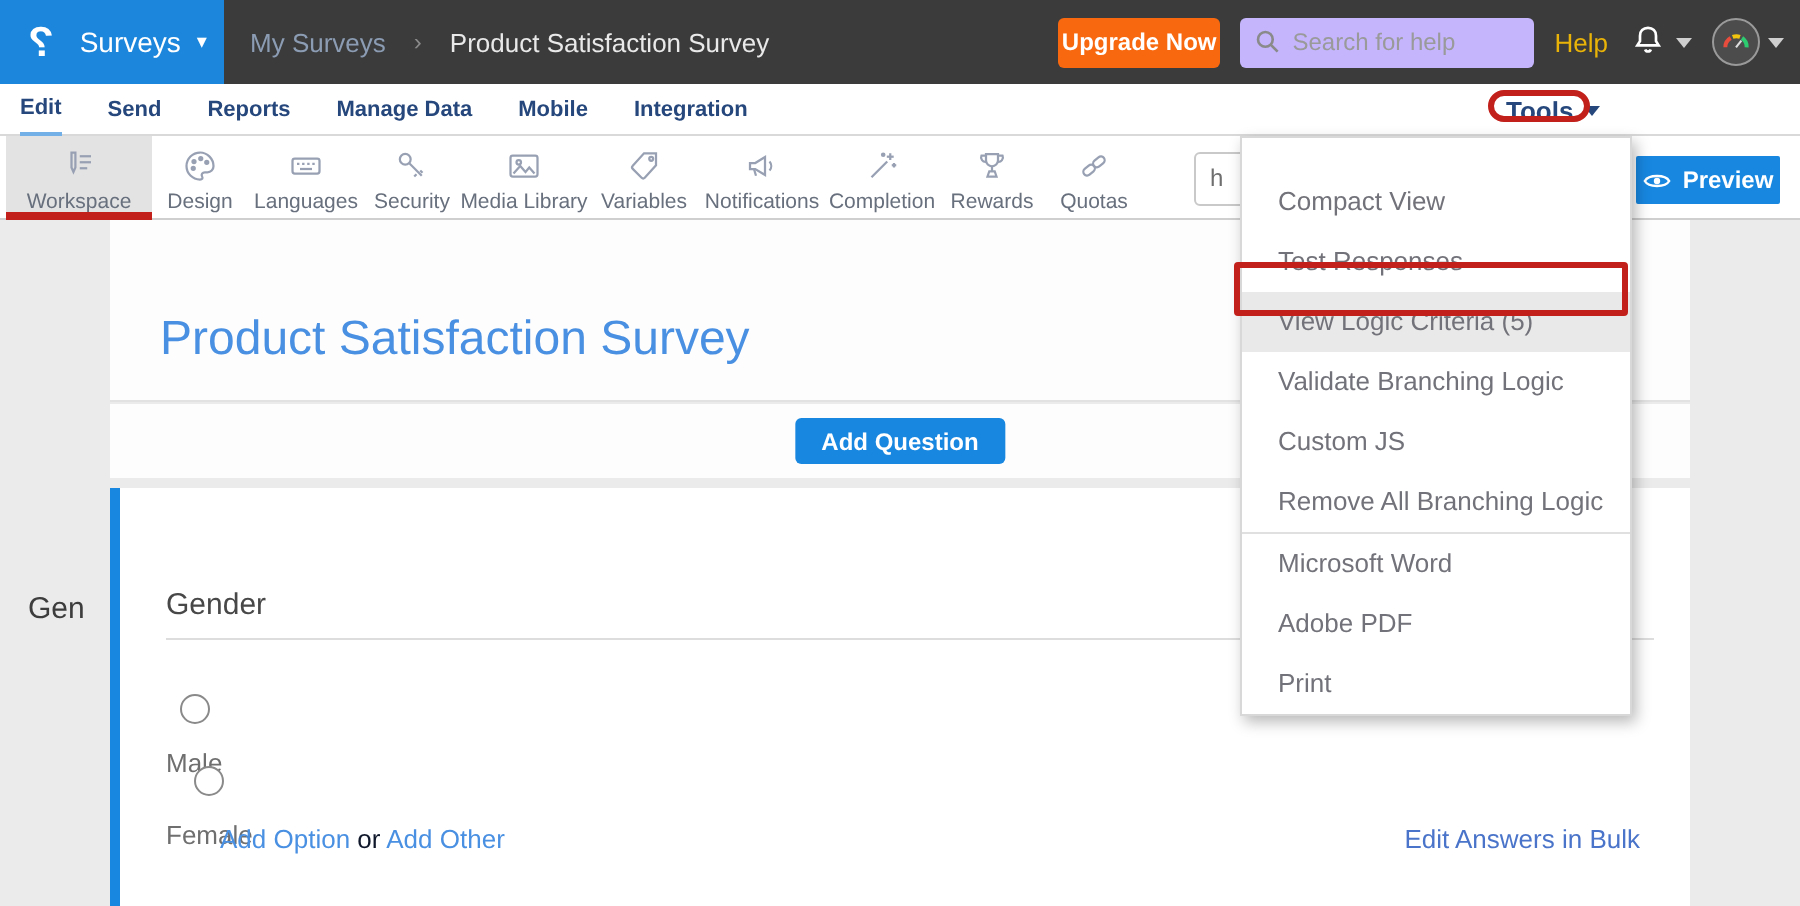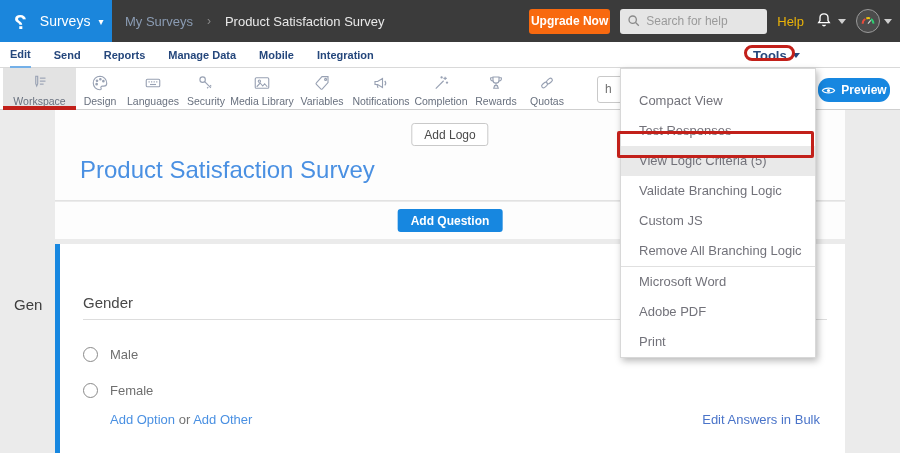--- a/index.html
+++ b/index.html
@@ -12,21 +12,21 @@
   .logo-p { display:inline-block; transform:scaleX(-1); color:#fff; font-size:21px; font-weight:bold; line-height:1; }
   .brand-label { color:#fff; font-size:14px; margin-left:13px; }
   .brand-caret { color:#fff; font-size:10px; margin-left:8px; }
   .breadcrumb { position:absolute; left:125px; top:0; height:42px; display:flex; align-items:center; font-size:13px; }
   .bc-parent { color:#8b9cb3; cursor:pointer; }
   .bc-sep { color:#8a8a8a; margin:0 14px; font-size:12px; }
   .bc-current { color:#e9e9e9; }
   .header-right { position:absolute; right:8px; top:0; height:42px; display:flex; align-items:center; gap:10px; }
   .upgrade-btn { background:#f8690f; color:#fff; border:none; border-radius:3px; font-size:12px; font-weight:bold; height:25px; padding:0 2px; font-family:inherit; cursor:pointer; }
   .search-wrap { position:relative; width:147px; height:25px; }
-  .search-wrap input { width:100%; height:100%; border:none; border-radius:3px; font-size:12px; padding:0 6px 0 26px; color:#555; font-family:inherit; background:#e5e5e5; }
+  .search-wrap input { width:100%; height:100%; border:none; border-radius:3px; font-size:12px; padding:0 6px 0 26px; color:#555; font-family:inherit; background:#c4b5fd; }
   .search-wrap input::placeholder { color:#9a9a9a; }
   .search-icon { position:absolute; left:7px; top:5px; }
   .help-label { color:#eab308; font-size:13px; cursor:pointer; }
   .icon-caret { width:0; height:0; border-left:4px solid transparent; border-right:4px solid transparent; border-top:5px solid #cfcfcf; display:inline-block; }
   .bell-group, .avatar-group { display:flex; align-items:center; gap:4px; cursor:pointer; }
   .avatar-circle { width:24px; height:24px; border-radius:50%; background:#4c4c4c; border:1.5px solid #9a9a9a; display:flex; align-items:center; justify-content:center; overflow:hidden; }
 
   
   .nav-bar { position:absolute; left:0; top:42px; width:900px; height:26px; background:#fff; border-bottom:1px solid #d9d9d9; }
   .nav-tabs { position:absolute; left:10px; top:0; height:26px; display:flex; gap:23px; align-items:center; }
@@ -37,37 +37,37 @@
   .responses-label { position:absolute; right:12px; top:0; height:26px; line-height:26px; color:#25477c; font-size:13px; font-weight:600; }
 
   
   .toolbar { position:absolute; left:0; top:68px; width:900px; height:42px; background:#fff; border-bottom:1px solid #cfcfcf; display:flex; padding-left:3px; }
   .tb-item { display:flex; flex-direction:column; align-items:center; justify-content:flex-start; padding-top:6px; cursor:pointer; position:relative; }
   .tb-item svg { flex:0 0 auto; }
   .tb-label { font-size:10.5px; color:#68707e; margin-top:3px; white-space:nowrap; }
   .tb-item.active { background:#e3e3e3; }
   .tb-active-bar { position:absolute; left:0; right:0; bottom:-1px; height:4px; background:#c2201a; }
   .h-box { position:absolute; left:597px; top:76px; width:34px; height:27px; background:#fff; border:1px solid #c9c9c9; border-radius:3px; font-size:12px; color:#6f6f6f; line-height:25px; padding-left:7px; }
-  .preview-btn { position:absolute; left:818px; top:78px; width:72px; height:24px; background:#1787e0; border:none; border-radius:11px; color:#fff; font-size:12px; font-weight:bold; font-family:inherit; display:flex; align-items:center; justify-content:center; gap:5px; cursor:pointer; }
+  .preview-btn { position:absolute; left:818px; top:78px; width:72px; height:24px; background:#1787e0; border:none; border-radius:1px; color:#fff; font-size:12px; font-weight:bold; font-family:inherit; display:flex; align-items:center; justify-content:center; gap:5px; cursor:pointer; }
 
   
   .band1 { position:absolute; left:55px; top:110px; width:790px; height:91px; background:#fdfdfd; border-bottom:1px solid #e2e2e2; }
   .add-logo-btn { position:absolute; left:50%; transform:translateX(-50%); top:13px; height:23px; background:#fff; border:1px solid #c9c9c9; border-radius:3px; font-size:12px; color:#4a4a4a; padding:0 12px; font-family:inherit; cursor:pointer; }
   .survey-title { position:absolute; left:25px; top:46px; font-size:24px; color:#4a90e2; font-weight:400; cursor:text; }
   .band2 { position:absolute; left:55px; top:202px; width:790px; height:37px; background:#fdfdfd; }
   .add-question-btn { position:absolute; left:50%; transform:translateX(-50%); top:7px; height:23px; background:#1787e0; border:none; border-radius:3px; color:#fff; font-size:12px; font-weight:bold; padding:0 13px; font-family:inherit; cursor:pointer; }
   .qcard { position:absolute; left:55px; top:244px; width:790px; height:209px; background:#fff; border-left:5px solid #1787e0; }
   .q-title { position:absolute; left:23px; top:50px; font-size:15px; color:#484848; font-weight:500; cursor:text; }
   .q-divider { position:absolute; left:23px; right:18px; top:75px; border-top:1px solid #ddd; }
-  .opt-row { position:absolute; left:23px; display:flex; align-items:center; gap:12px; cursor:pointer; }
+  .opt-row { position:absolute; left:23px; display:flex; align-items:center; gap:12px; cursor:pointer;flex-direction:column; }
   .radio-circle { width:15px; height:15px; border:1.5px solid #8a8a8a; border-radius:50%; background:#fff; }
   .opt-label { font-size:13px; color:#6f6f6f; }
   .links-row { position:absolute; left:50px; top:168px; font-size:13px; }
   .link-blue { color:#4a90e2; cursor:pointer; }
-  .or-word { color:#737373; }
+  .or-word { color:#0f172a; }
   .bulk-link { position:absolute; right:25px; top:168px; font-size:13px; color:#4a74c9; cursor:pointer; }
   .gen-peek { position:absolute; left:14px; top:296px; font-size:15px; color:#3d3d3d; }
 
   
   .tools-menu { position:absolute; left:620px; top:68px; width:196px; background:#fff; border:1px solid #d8d8d8; box-shadow:2px 3px 7px rgba(0,0,0,0.28); padding-top:17px; z-index:5; }
   .menu-item { height:30px; line-height:30px; padding-left:18px; font-size:13px; color:#72727a; cursor:pointer; white-space:nowrap; }
   .menu-item.highlighted { background:#e9e9e9; }
   .menu-divider { border-top:1px solid #e0e0e0; margin:0; }
 
   
@@ -234,21 +234,20 @@
 
   <button class="preview-btn">
     <svg width="15" height="11" viewBox="0 0 16 11" fill="none" stroke="#fff" stroke-width="1.3">
         <path d="M1.5 5.5C3.5 2 12.5 2 14.5 5.5 12.5 9 3.5 9 1.5 5.5z"></path>
         <circle cx="8" cy="5.5" r="1.7" fill="#fff" stroke="none"></circle>
       </svg>
     <span>Preview</span>
   </button>
 
   <div class="band1">
-    <button class="add-logo-btn">Add Logo</button>
     <div class="survey-title">Product Satisfaction Survey</div>
   </div>
 
   <div class="band2">
     <button class="add-question-btn">Add Question</button>
   </div>
 
   <span class="gen-peek">Gen</span>
 
   <div class="qcard">

